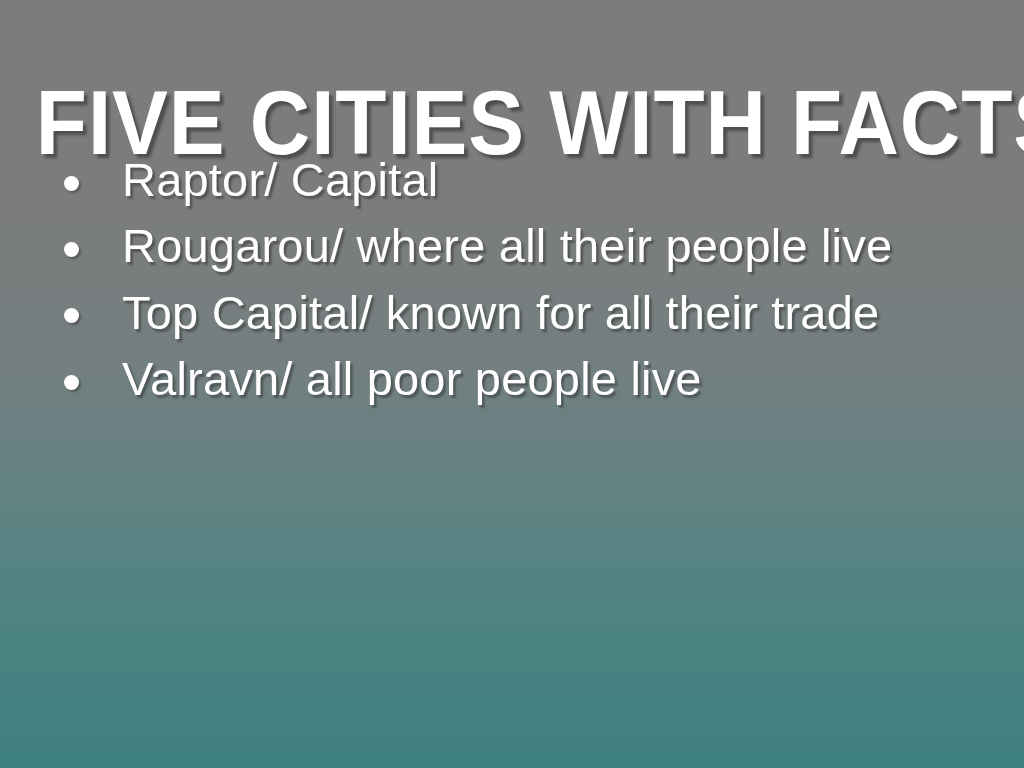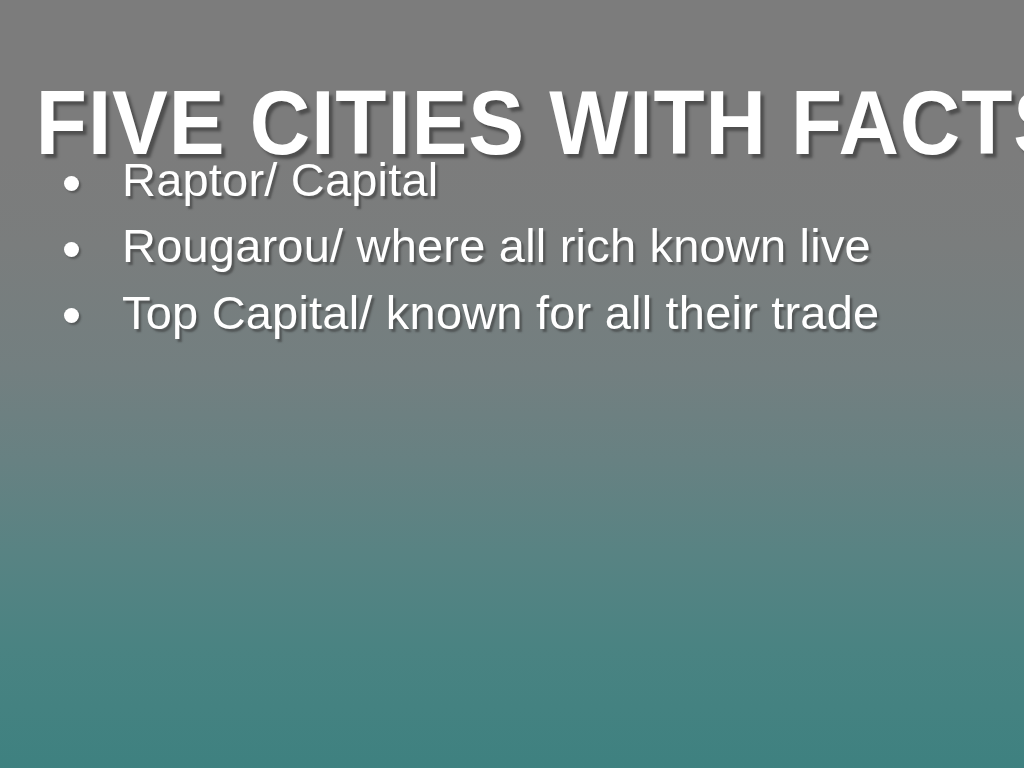--- a/index.html
+++ b/index.html
@@ -101,25 +101,29 @@
 
   <ul id="bullet-list">
 
     <li class="bullet-item">
       <span class="bullet-marker"></span>
       <span class="bullet-text">Raptor/ Capital</span>
     </li>
 
     <li class="bullet-item">
       <span class="bullet-marker"></span>
-      <span class="bullet-text">Rougarou/ where all rich known live</span>
+      <span class="bullet-text">Rougarou/ where all their people live</span>
     </li>
 
     <li class="bullet-item">
       <span class="bullet-marker"></span>
       <span class="bullet-text">Top Capital/ known for all their trade</span>
     </li>
 
+    <li class="bullet-item">
+      <span class="bullet-marker"></span>
+      <span class="bullet-text">Valravn/ all poor people live</span>
+    </li>
 
 
   </ul>
 
 </div>
 
 </body></html>

